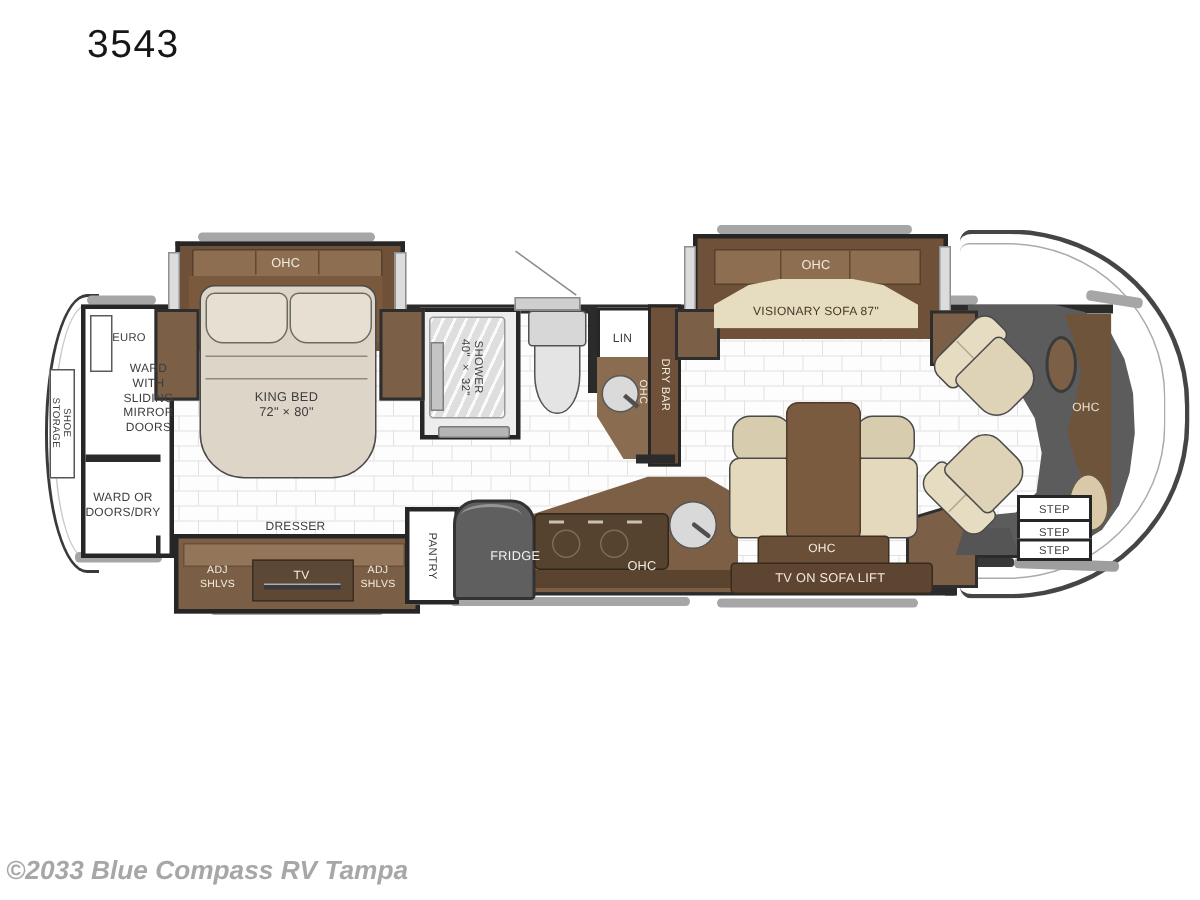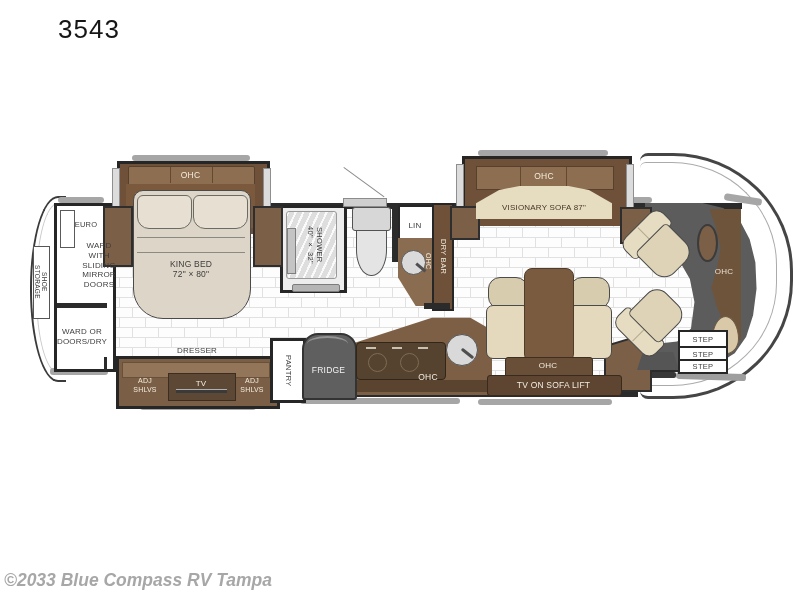--- a/index.html
+++ b/index.html
@@ -181,21 +181,21 @@
   <div class="abs" style="left:460px;top:352px;width:15px;height:3px;background:#4f4f4f;border-radius:2px;transform:rotate(38deg);z-index:8;"></div>
   <div class="txt wtxt" style="left:398px;top:372px;width:60px;font-size:8.5px;z-index:8;">OHC</div>
   <div class="abs" style="left:270px;top:338px;width:30px;height:59px;background:#fff;border:3px solid #262626;z-index:6;"></div>
   <div class="vwrap" style="left:270px;top:338px;width:36px;height:65px;font-size:7.5px;z-index:7;">
     <span class="v">PANTRY</span>
   </div>
   <div class="abs" style="left:302px;top:333px;width:51px;height:63px;background:#5f5f5f;border:2px solid #333;
               border-radius:16px 16px 3px 3px;z-index:6;"></div>
   <div class="abs" style="left:307px;top:336px;width:41px;height:14px;border-top:2px solid #949494;
               border-radius:100% 100% 0 0;z-index:7;"></div>
-  <div class="txt" style="left:303px;top:365px;width:51px;font-size:8.5px;color:#f2f2f2;z-index:8;">FRIDGE</div>
+  <div class="txt" style="left:318px;top:365px;width:51px;font-size:8.5px;color:#f2f2f2;z-index:8;">FRIDGE</div>
 
   <div class="txt" style="left:157px;top:346px;width:80px;z-index:6;">DRESSER</div>
   <div class="abs" style="left:116px;top:356px;width:158px;height:47px;background:#7a5e45;border:3px solid #262626;z-index:4;"></div>
   <div class="abs" style="left:122px;top:362px;width:146px;height:14px;background:#93755a;border:1px solid #6a5039;z-index:5;"></div>
   <div class="abs" style="left:168px;top:373px;width:66px;height:26px;background:#5d4836;border:1px solid #3b2d1f;z-index:6;"></div>
   <div class="abs" style="left:176px;top:389px;width:51px;height:3px;background:#3a3a3a;border-top:1px solid #b0b0b0;z-index:7;"></div>
   <div class="txt wtxt" style="left:168px;top:379px;width:66px;z-index:8;">TV</div>
   <div class="txt wtxt" style="left:121px;top:377px;width:48px;font-size:7px;z-index:7;">ADJ
 SHLVS</div>
   <div class="txt wtxt" style="left:228px;top:377px;width:48px;font-size:7px;z-index:7;">ADJ

